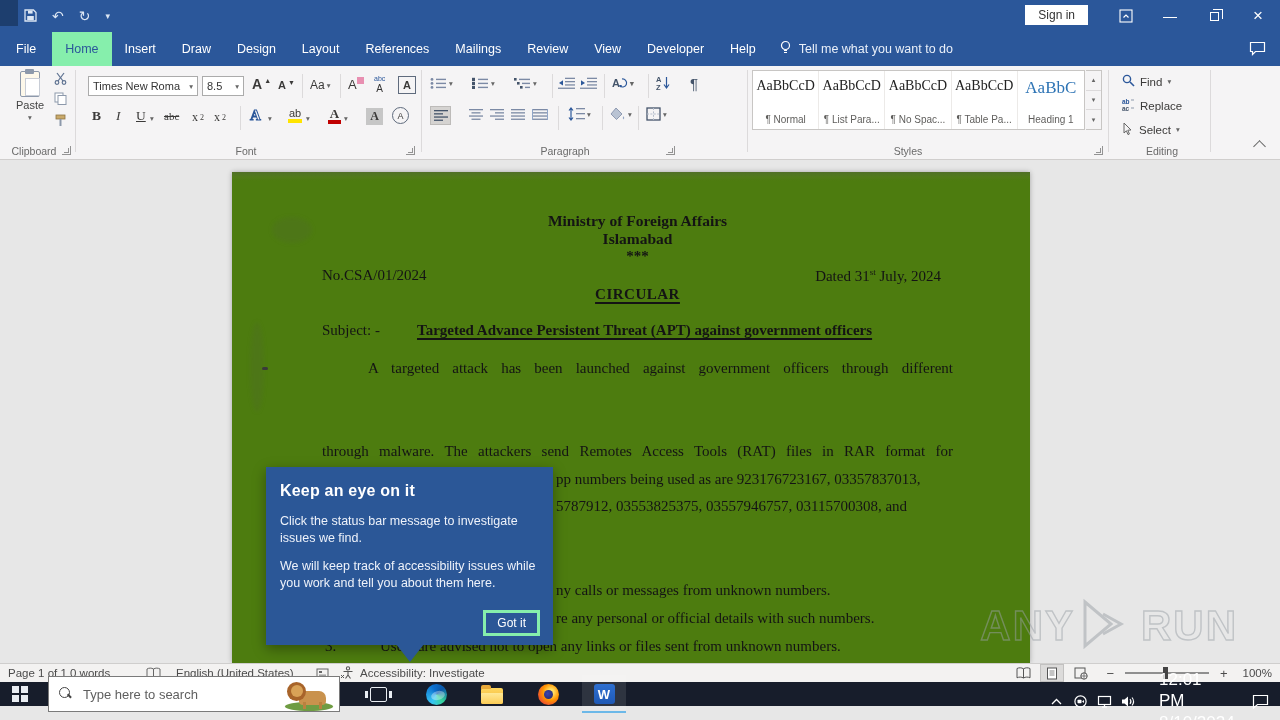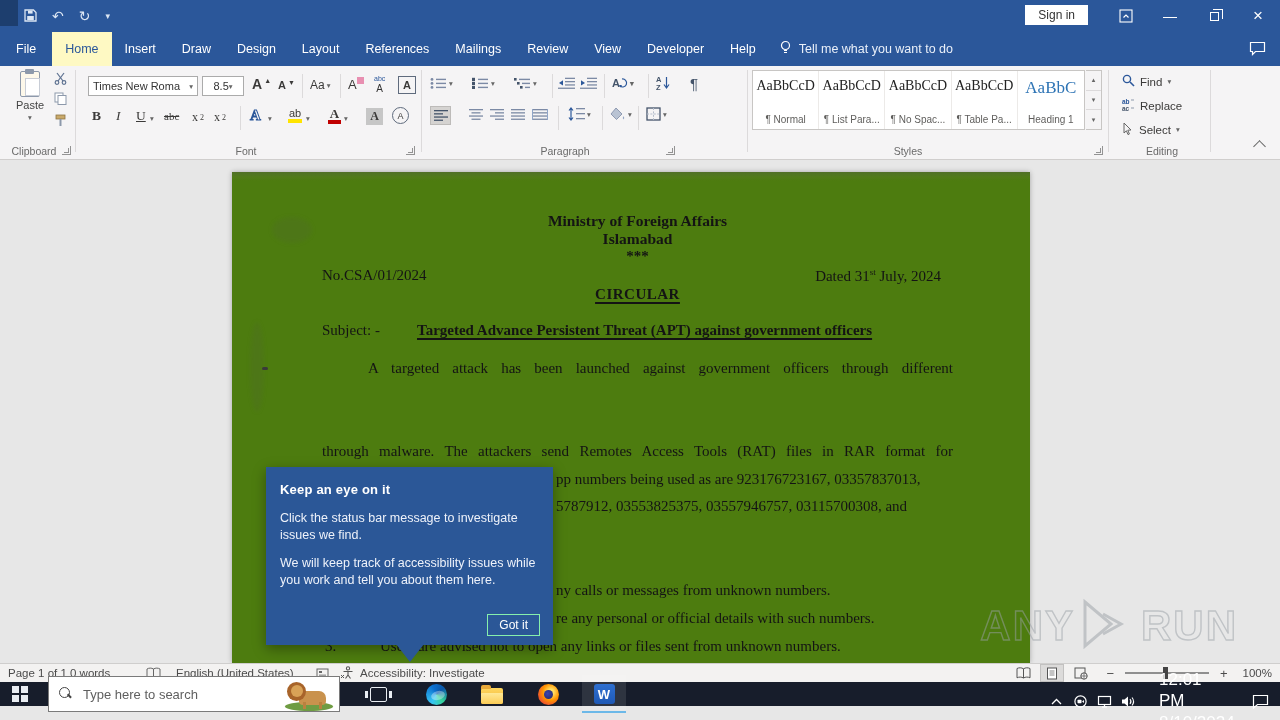--- a/index.html
+++ b/index.html
@@ -17,21 +17,21 @@
   .signin { position:absolute; right:192px; top:5px; background:#fff; color:#333; font-size:12px; padding:3px 13px; }
   .winctrl { position:absolute; right:0; top:0; height:32px; display:flex; }
   .winctrl > div { width:44px; height:32px; display:flex; align-items:center; justify-content:center; font-size:14px; color:#fff; }
   .restore-ico { width:9px; height:9px; border:1px solid #fff; position:relative; display:inline-block; }
   .restore-ico::before { content:""; position:absolute; left:2px; top:-4px; width:9px; height:9px; border-top:1px solid #fff; border-right:1px solid #fff; }
 
   
   .tabrow { position:absolute; top:32px; left:0; right:0; height:34px; background:#2b579a; display:flex; align-items:stretch; color:#fff; font-size:12.5px; z-index:10; }
   .tab { padding:0 13px; display:flex; align-items:center; white-space:nowrap; }
   .tab.filetab { padding:0 16px; }
-  .tab.active { background:#fef9c3; color:#2b579a; }
+  .tab.active { background:#86efac; color:#2b579a; }
   .tellme { display:flex; align-items:center; gap:7px; padding:0 10px; color:#eaf0f9; }
   .bubble-tr { position:absolute; right:14px; top:9px; }
 
   
   .ribbon { position:absolute; top:66px; left:0; right:0; height:94px; background:#f5f4f5; border-bottom:1px solid #d0cecd; z-index:9; font-size:11px; color:#3b3a39; }
   .rsep { position:absolute; top:4px; width:1px; height:82px; background:#dcdadb; }
   .glabel { position:absolute; bottom:2px; font-size:10.5px; color:#6a6a6a; text-align:center; white-space:nowrap; }
   .dlaunch { position:absolute; bottom:4px; width:9px; height:9px; border-right:1px solid #939393; border-bottom:1px solid #939393; }
   .dlaunch::before { content:""; position:absolute; right:1px; bottom:1px; width:4px; height:4px; border-right:1.5px solid #939393; border-bottom:1.5px solid #939393; }
   .rbtn { position:absolute; display:flex; align-items:center; gap:2px; color:#3b3a39; }
@@ -65,23 +65,23 @@
   .dline { position:absolute; left:0; width:631px; white-space:nowrap; }
   .jline { position:absolute; left:0; width:631px; text-align:justify; text-align-last:justify; }
   .ctr { text-align:center; white-space:nowrap; }
   .bold { font-weight:700; }
   .uline { text-decoration:underline; text-decoration-thickness:1.5px; text-underline-offset:3px; }
   .frag { position:absolute; white-space:nowrap; }
 
   
   .popup { position:absolute; left:266px; top:467px; width:287px; height:178px; background:#2b5797; color:#fff;
            box-shadow:0 4px 12px rgba(0,0,0,.35); padding:15px 14px 10px; z-index:30; }
-  .popup h3 { font-size:13px; font-weight:700; margin-bottom:13px; letter-spacing:.2px; }
+  .popup h3 { font-size:16px; font-weight:700; margin-bottom:13px; letter-spacing:.2px; }
   .popup p { font-size:12.5px; line-height:1.32; margin-bottom:12px; color:#eef2fa; }
-  .gotit { position:absolute; right:13px; bottom:9px; border:1px solid #86efac; background:transparent; color:#fff; font-size:12px; padding:3px 11px; font-family:"Liberation Sans",sans-serif; }
+  .gotit { position:absolute; right:13px; bottom:9px; border:3px solid #86efac; background:transparent; color:#fff; font-size:12px; padding:3px 11px; font-family:"Liberation Sans",sans-serif; }
   .popup-arrow { position:absolute; left:396px; top:644px; width:0; height:0; border-left:14px solid transparent; border-right:14px solid transparent; border-top:18px solid #2b5797; z-index:30; }
 
   
   .watermark { position:absolute; right:42px; top:596px; display:flex; align-items:center; z-index:25; opacity:.5; pointer-events:none; }
   .wm-text { font-size:42px; font-weight:700; letter-spacing:2px; color:transparent; -webkit-text-stroke:1.4px #9aa0a6; }
 
   
   .statusbar { position:absolute; top:663px; left:0; right:0; height:19px; background:#f3f2f1; border-top:1px solid #cfcecd; font-size:11.5px; color:#4b4b4b; z-index:20; }
   .st-item { position:absolute; top:0; height:18px; display:flex; align-items:center; gap:5px; white-space:nowrap; }
   .viewbtn { width:24px; height:18px; display:flex; align-items:center; justify-content:center; }
@@ -221,21 +221,21 @@
           <rect x="5.5" y="5" width="2" height="7" fill="#8d99ab"></rect>
         </svg>
     </div>
     <div class="glabel" style="left:6px; width:56px;margin-top:36px;">Clipboard</div>
     <div class="dlaunch" style="left:62px;"></div>
 
     <div class="combo" style="left:88px; width:110px;">
       <span>Times New Roma</span>
       <span class="mini-caret">▾</span>
     </div>
-    <div class="combo" style="left:202px; width:42px;justify-content:center;">
+    <div class="combo" style="left:202px; width:42px;">
       <span>8.5</span>
       <span class="mini-caret">▾</span>
     </div>
     <div class="rbtn" style="left:252px; top:10px; font-size:14px; font-weight:700;">
         <span>A</span>
         <span style="font-size:7px; margin-top:-8px;">▲</span>
       </div>
     <div class="rbtn" style="left:278px; top:13px; font-size:11px; font-weight:700;">
         <span>A</span>
         <span style="font-size:7px; margin-top:-6px;">▼</span>

